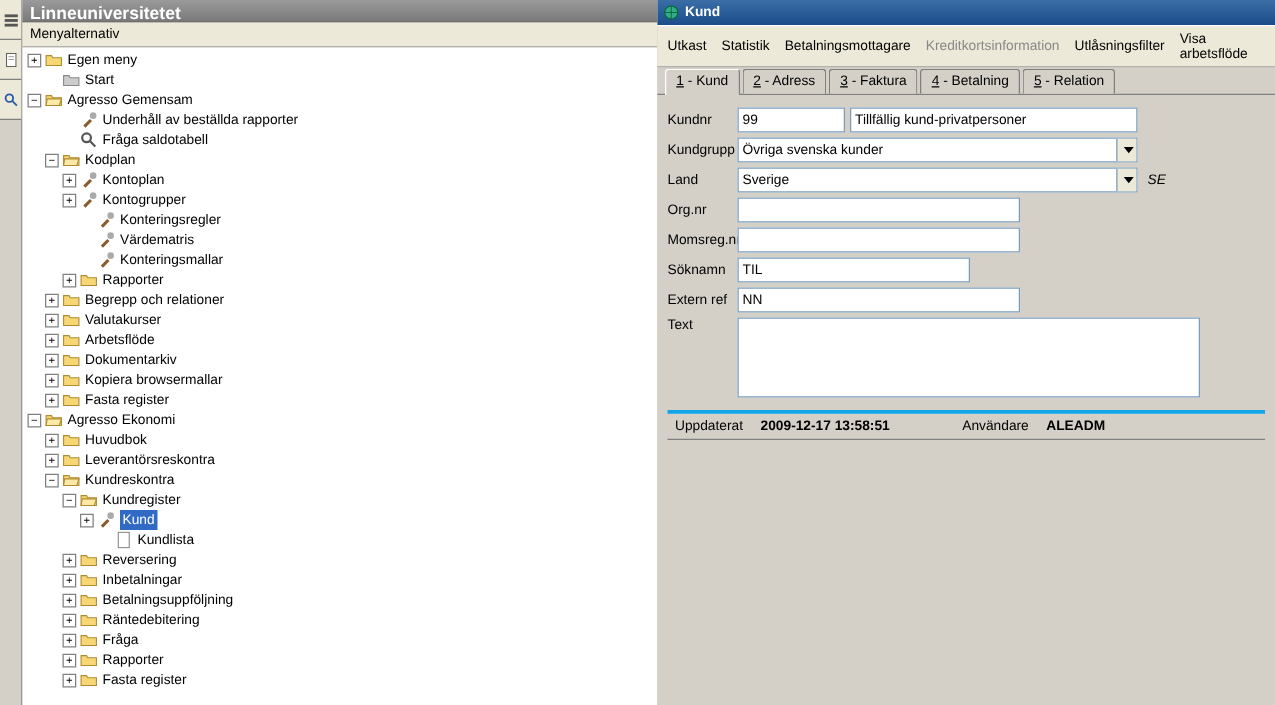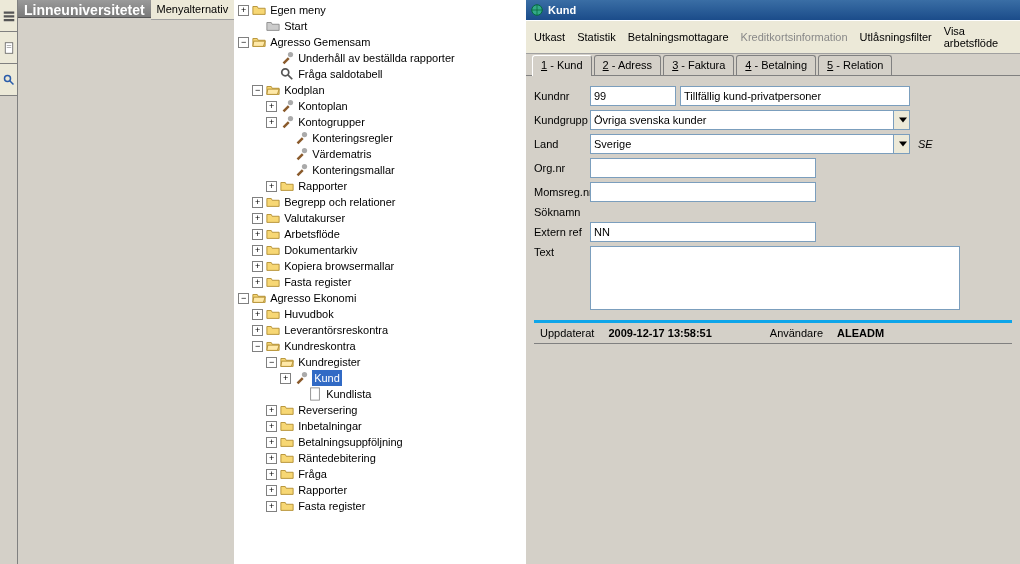--- a/index.html
+++ b/index.html
@@ -36,21 +36,21 @@
   align-items: center;
   justify-content: center;
   border-bottom: 1px solid #808080;
   background: #ece9d8;
   cursor: pointer;
 }
 .side-tab svg { width: 12px; height: 12px; }
 .nav-main {
   flex: 1;
   display: flex;
-  flex-direction: row;
+  flex-direction: column;
   background: #d4d0c8;
 }
 .app-title {
   height: 18px;
   padding: 2px 6px;
   font-size: 14px;
   font-weight: bold;
   color: #fff;
   background: linear-gradient(#9a9a9a,#7a7a7a);
   border-bottom: 1px solid #555;
@@ -653,20 +653,21 @@
       <input class="text-input" style="width: 226px;" value="">
     </div>
 
     <div class="form-row">
       <div class="form-label">Momsreg.nr</div>
       <input class="text-input" style="width: 226px;" value="">
     </div>
 
     <div class="form-row">
       <div class="form-label">Söknamn</div>
+      <input class="text-input" style="width: 186px;" value="TIL">
     </div>
 
     <div class="form-row">
       <div class="form-label">Extern ref</div>
       <input class="text-input" style="width: 226px;" value="NN">
     </div>
 
     <div class="form-row" style="align-items:flex-start">
       <div class="form-label">Text</div>
       <textarea class="text-input" style="width: 370px;"></textarea>

